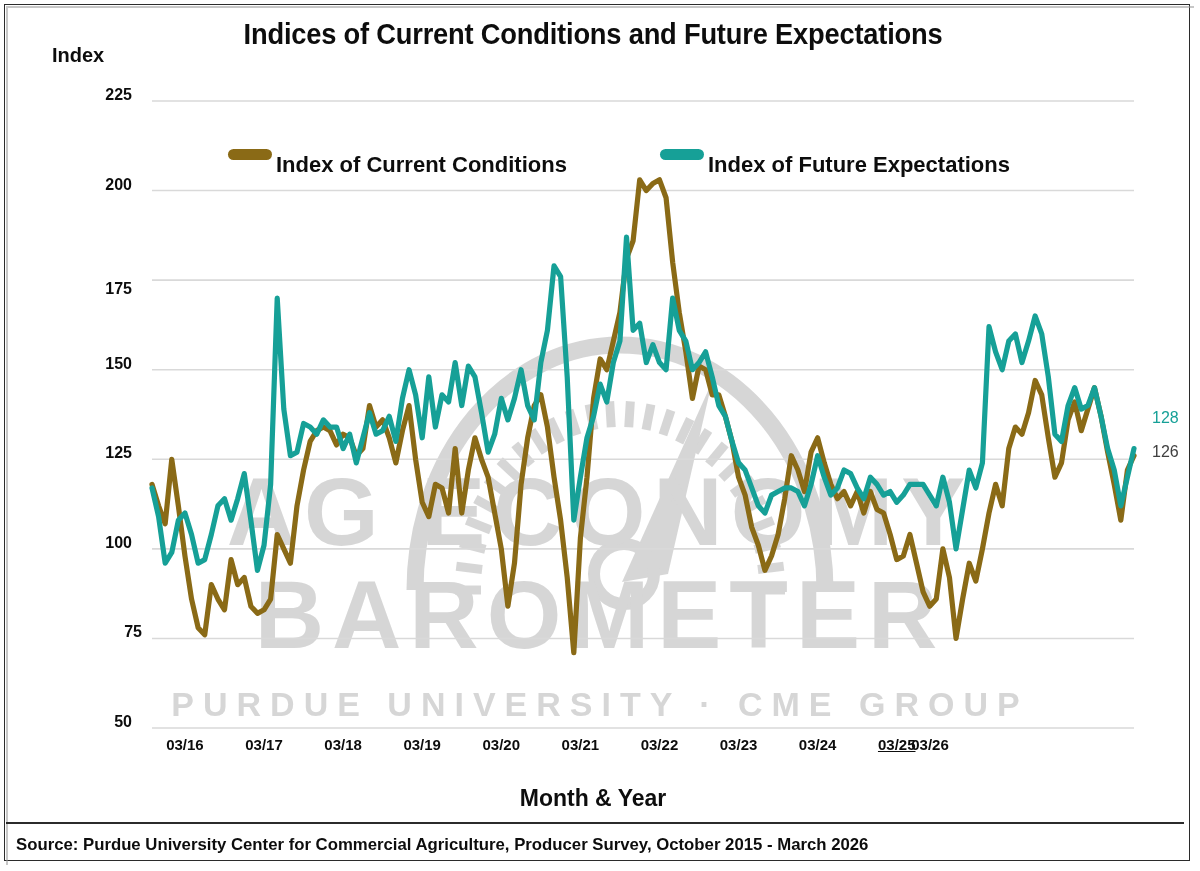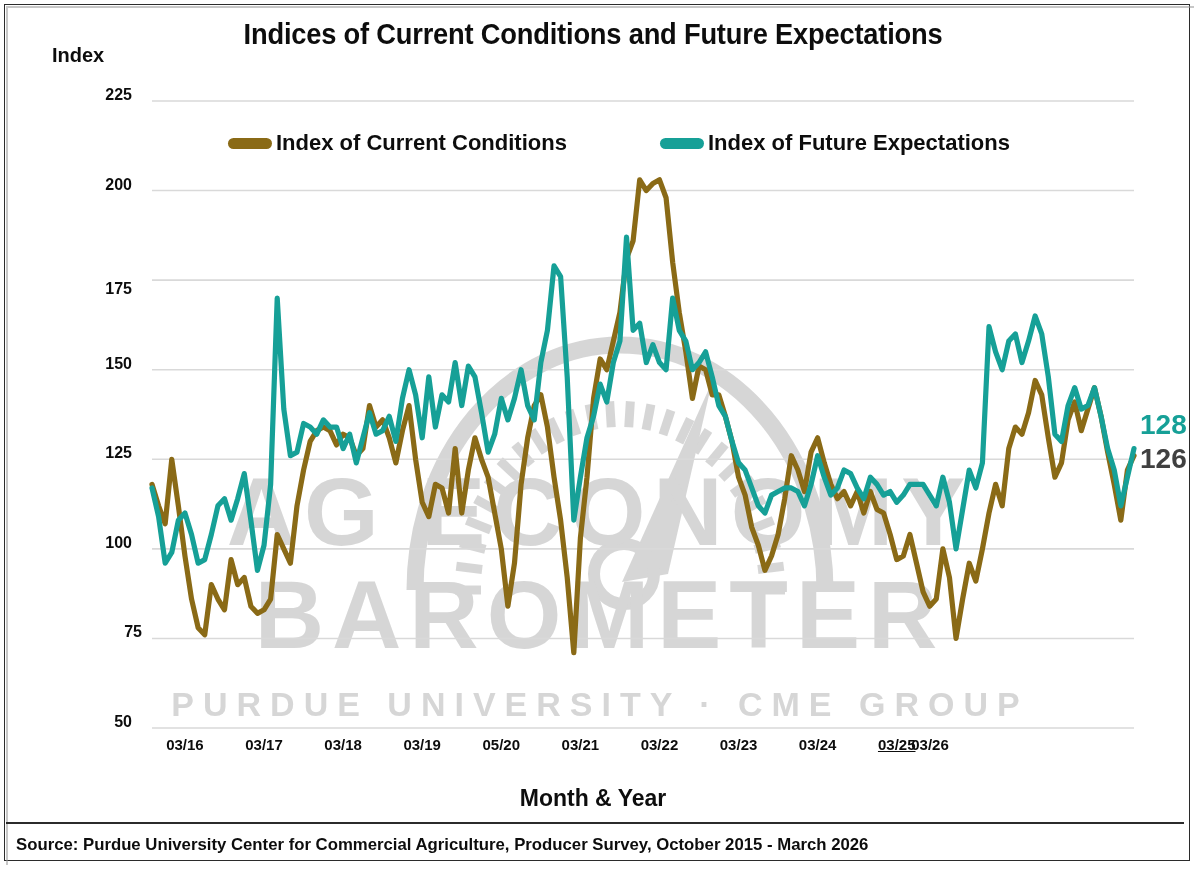--- a/index.html
+++ b/index.html
@@ -44,22 +44,22 @@
   .ytick{
     position:absolute;text-align:right;width:86px;
     font-size:16px;font-weight:bold;color:#0d0d0d;
   }
   .xtick{
     position:absolute;text-align:center;width:80px;
     font-size:15px;font-weight:bold;color:#0d0d0d;
   }
   .legend-item{position:absolute;display:flex;align-items:center;}
   .legend-swatch{width:44px;height:11px;border-radius:6px;margin-right:4px;}
-  .legend-label{font-size:22px;font-weight:bold;color:#0d0d0d;white-space:nowrap;}
-  .endlabel{position:absolute;font-size:28px;font-weight:bold;white-space:nowrap;}
+  .legend-label{font-size:22px;font-weight:bold;color:#0d0d0d;white-space:nowrap;margin-top:22px;}
+  .endlabel{position:absolute;font-size:16px;font-weight:normal;white-space:nowrap;margin-left:12px;}
   .wm-text{
     fill:#c9c9c9;font-family:"Liberation Sans","DejaVu Sans",sans-serif;
     font-weight:bold;
   }
 </style>
 </head>
 <body>
 
 <div id="frame"></div>
 <div id="inner-shadow"></div>
@@ -122,21 +122,21 @@
     <div class="ytick" style="left: 46px; top: 533.857px;">100</div>
     <div class="ytick" style="left: 46px; top: 444.286px;">125</div>
     <div class="ytick" style="left: 46px; top: 354.714px;">150</div>
     <div class="ytick" style="left: 46px; top: 265.143px; margin-top: 15px;">175</div>
     <div class="ytick" style="left: 46px; top: 175.571px;">200</div>
     <div class="ytick" style="left: 46px; top: 86px;">225</div>
     <div class="xtick" style="left: 144.953px; top: 736px; text-align: center;">03/16</div>
     <div class="xtick" style="left: 224.04px; top: 736px;">03/17</div>
     <div class="xtick" style="left: 303.128px; top: 736px;">03/18</div>
     <div class="xtick" style="left: 382.215px; top: 736px;">03/19</div>
-    <div class="xtick" style="left: 461.302px; top: 736px;">05/20</div>
+    <div class="xtick" style="left: 461.302px; top: 736px;">03/20</div>
     <div class="xtick" style="left: 540.389px; top: 736px;">03/21</div>
     <div class="xtick" style="left: 619.477px; top: 736px;">03/22</div>
     <div class="xtick" style="left: 698.564px; top: 736px;">03/23</div>
     <div class="xtick" style="left: 777.651px; top: 736px;">03/24</div>
     <div class="xtick" style="left: 856.738px; top: 736px; text-decoration: underline;">03/25</div>
     <div class="xtick" style="left: 890px; top: 736px;">03/26</div>
     <div class="legend-item" style="left: 228px; top: 130px;">
       <span class="legend-swatch" style="background: rgb(138, 106, 22);"></span>
       <span class="legend-label">Index of Current Conditions</span>
     </div>

